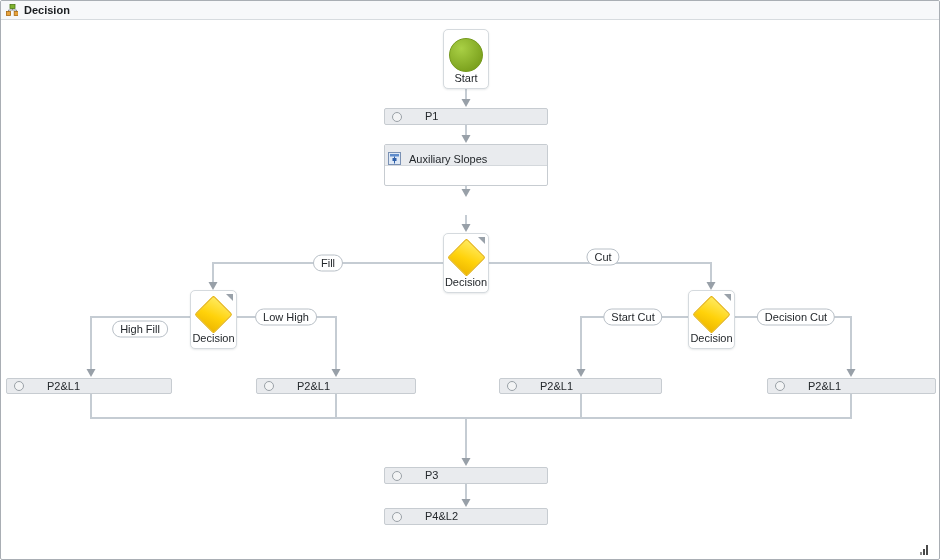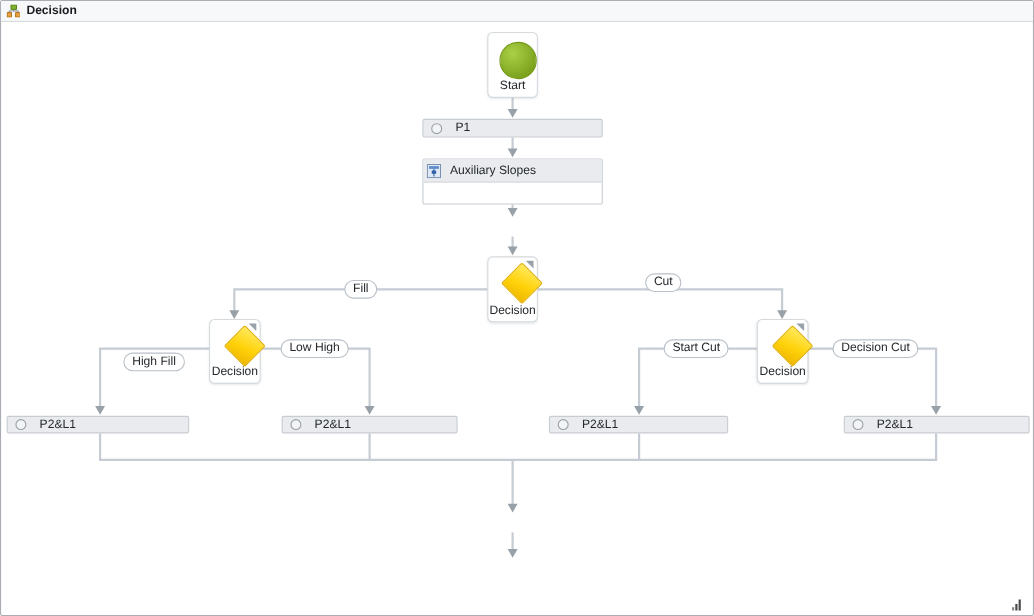--- a/index.html
+++ b/index.html
@@ -5,37 +5,37 @@
   html,body{margin:0;padding:0;background:#fff;}
   .window{position:relative;width:940px;height:560px;box-sizing:border-box;
     border:1px solid #a9aeb4;border-radius:2px;background:#ffffff;
     font-family:"Liberation Sans",sans-serif;overflow:hidden;}
   .titlebar{position:absolute;top:0;left:0;right:0;height:19px;background:#f7f8fa;
     border-bottom:1px solid #d7dbdf;display:flex;align-items:center;gap:6px;padding:0 5px;box-sizing:border-box;}
   .title{font-size:11px;font-weight:bold;color:#1b1e21;}
   .wires{position:absolute;left:0;top:0;pointer-events:none;}
   
   .proc{position:absolute;height:17px;background:#e9ebee;border:1px solid #c7ccd1;border-radius:2px;
-    display:flex;align-items:center;gap:12px;padding-left:7px;box-sizing:border-box;}
+    display:flex;align-items:center;gap:23px;padding-left:7px;box-sizing:border-box;}
   .proc .dot{width:8px;height:8px;border:1px solid #9aa1a7;border-radius:50%;background:#f3f4f5;flex:none;}
   .lbl{font-size:11px;color:#24282c;line-height:1;white-space:nowrap;}
   
   .card{position:absolute;background:#fff;border:1px solid #d5dade;border-radius:5px;
-    box-shadow:0 1px 2px rgba(60,70,80,.12);display:flex;flex-direction:column;align-items:flex-end;box-sizing:border-box;}
+    box-shadow:0 1px 2px rgba(60,70,80,.12);display:flex;flex-direction:column;align-items:center;box-sizing:border-box;}
   .cap{position:absolute;bottom:4px;left:0;right:0;text-align:center;font-size:11px;color:#24282c;}
   .scircle{width:34px;height:34px;margin-top:8px;border-radius:50%;
     background:radial-gradient(circle at 35% 30%,#a9d045,#7ca21e 75%);border:1px solid #74991c;box-sizing:border-box;}
   .diamond{width:27px;height:27px;margin-top:10px;transform:rotate(45deg);border-radius:2px;
     background:linear-gradient(160deg,#ffea5e 0%,#ffd20a 55%,#eeb700 100%);border:1px solid #e3ae00;box-sizing:border-box;}
   .fold{position:absolute;top:3px;right:3px;width:0;height:0;
     border-top:7px solid #99a1a9;border-left:7px solid transparent;}
   
   .subchart{position:absolute;background:#fff;border:1px solid #c7ccd1;border-radius:2px;box-sizing:border-box;}
   .subchart .hdr{height:20px;background:#e9ebee;border-bottom:1px solid #d4d8dc;
-    display:flex;align-items:center;gap:8px;padding-left:3px;}
+    display:flex;align-items:flex-end;gap:8px;padding-left:3px;}
   .subchart .hint{height:21px;display:flex;align-items:center;justify-content:center;
     font-size:11px;font-style:italic;color:#a1948a;}
   
   .pill{position:absolute;transform:translate(-50%,-50%);background:#fff;border:1px solid #b9c0c7;
     border-radius:9px;font-size:11px;color:#24282c;padding:1px 7px;line-height:13px;white-space:nowrap;}
   
   .grip{position:absolute;right:5px;bottom:4px;width:14px;height:11px;display:flex;align-items:flex-end;gap:1px;}
   .grip i{display:block;width:2px;background:#4a4a4a;}
   .grip i.b1{height:3px;background:#8a8a8a;}
   .grip i.b2{height:6px;}
@@ -145,21 +145,29 @@
   </div>
   <div class="proc" style="left:498px;top:377px;width:163px;height:16px">
     <span class="dot"></span>
     <span class="lbl">P2&amp;L1</span>
   </div>
   <div class="proc" style="left:766px;top:377px;width:169px;height:16px">
     <span class="dot"></span>
     <span class="lbl">P2&amp;L1</span>
   </div>
 
+  <div class="proc" style="left:383px;top:466px;width:164px">
+    <span class="dot"></span>
+    <span class="lbl">P3</span>
+  </div>
 
+  <div class="proc" style="left:383px;top:507px;width:164px">
+    <span class="dot"></span>
+    <span class="lbl">P4&amp;L2</span>
+  </div>
 
   <div class="grip">
     <i class="b1"></i>
       <i class="b2"></i>
       <i class="b3"></i>
   </div>
 
 </div>
 
 </body></html>

